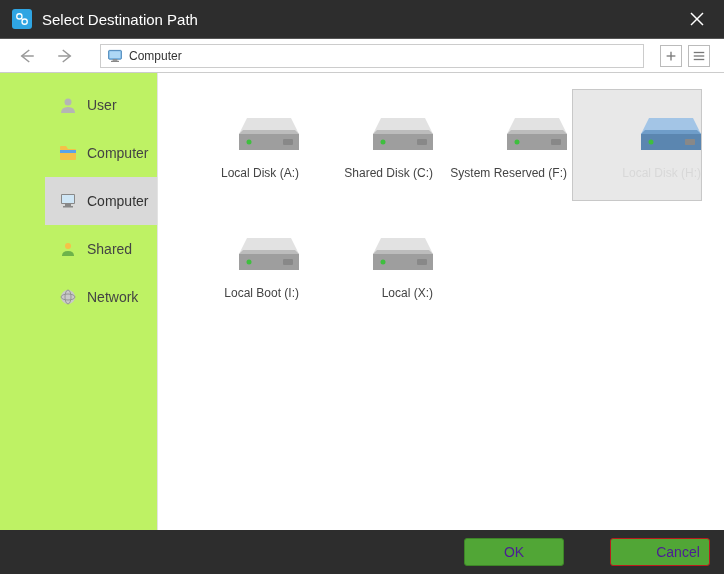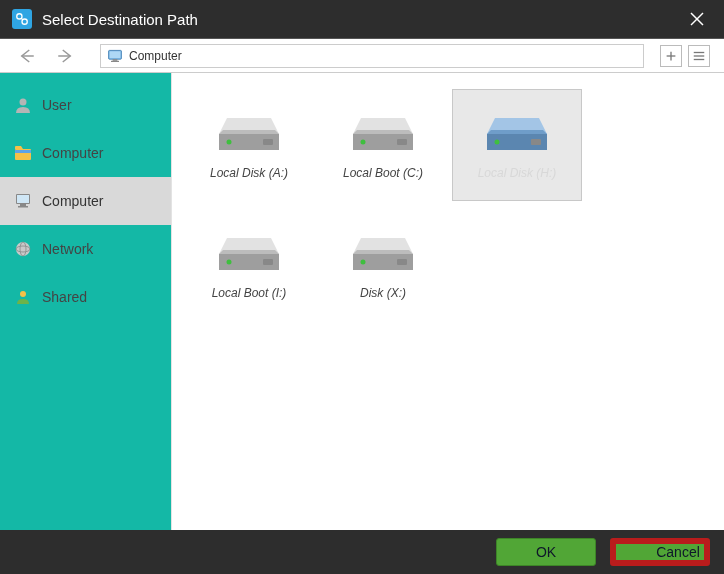--- a/index.html
+++ b/index.html
@@ -17,39 +17,39 @@
   .nav-arrow { width: 26px; height: 26px; display: flex; align-items: center; justify-content: center; color: #888; margin-right: 12px; cursor: pointer; }
   .nav-arrow svg { width: 18px; height: 18px; }
   .breadcrumb-box { flex: 1; height: 24px; border: 1px solid #ccc; margin-left: 10px; margin-right: 10px; display: flex; align-items: center; padding: 0 6px; }
   .breadcrumb-box .bc-icon { width: 16px; height: 14px; margin-right: 6px; }
   .breadcrumb-box .bc-text { font-size: 12px; color: #333; }
   .tb-icon { width: 22px; height: 22px; border: 1px solid #bbb; display: flex; align-items: center; justify-content: center; margin-left: 6px; cursor: pointer; }
   .tb-icon svg { width: 14px; height: 14px; }
 
   
   .main { display: flex; height: 457px; background: #fff; }
-  .sidebar { width: 172px; background: #14b8a6; border-right: 1px solid #e3e3e3; padding-top: 8px; }
+  .sidebar { width: 158px; background: #bef264; border-right: 1px solid #e3e3e3; padding-top: 8px; padding-left: 45px; }
   .sb-item { height: 48px; display: flex; align-items: center; padding-left: 14px; cursor: pointer; }
   .sb-item .sb-label { font-size: 14px; color: #444; margin-left: 10px; }
   .sb-item.selected { background: #d9d9d9; }
   .sb-item.selected .sb-label { color: #333; }
   .sb-icon { width: 18px; height: 18px; display: flex; align-items: center; justify-content: center; }
 
   .content { flex: 1; padding: 14px 10px; display: flex; flex-wrap: wrap; align-content: flex-start; }
-  .drive { width: 130px; height: 112px; margin: 2px 2px 6px 2px; display: flex; flex-direction: column; align-items: center; justify-content: center; cursor: pointer; border: 1px solid transparent; font-style: italic; }
+  .drive { width: 130px; height: 112px; margin: 2px 2px 6px 2px; display: flex; flex-direction: column; align-items: flex-end; justify-content: center; cursor: pointer; border: 1px solid transparent; }
   .drive.selected { background: #e8e8e8; border: 1px solid #c8c8c8; }
   .drive .drive-label { font-size: 12px; color: #444; margin-top: 10px; text-align: center; }
   .drive.selected .drive-label { color: #d8d8d8; }
   .drive-icon { width: 60px; height: 46px; }
 
   
   .footer { height: 44px; background: #2d2d2d; display: flex; align-items: center; justify-content: flex-end; padding-right: 14px; gap: 14px; }
-  .btn { width: 100px; height: 28px; border-radius: 3px; display: flex; align-items: center; justify-content: center; font-size: 14px; color: #0f172a; cursor: pointer; }
+  .btn { width: 100px; height: 28px; border-radius: 3px; display: flex; align-items: center; justify-content: center; font-size: 14px; color: #4c1d95; cursor: pointer; margin-left: 32px; }
   .btn.ok { background: #51a636; border: 1px solid #3d8527; }
-  .btn.cancel { background: #51a636; border: 6px solid #b91c1c; padding-left: 36px; }
+  .btn.cancel { background: #51a636; border: 1px solid #b91c1c; padding-left: 36px; }
 </style>
 </head>
 <body>
 
 <div class="titlebar">
   <div class="app-icon">
     <svg viewBox="0 0 16 16">
         <circle cx="5" cy="5" r="3" fill="none" stroke="#fff" stroke-width="1.5"></circle>
         <circle cx="11" cy="11" r="3" fill="none" stroke="#fff" stroke-width="1.5"></circle>
         <line x1="7" y1="7" x2="9" y2="9" stroke="#fff" stroke-width="1.5"></line>
@@ -129,36 +129,36 @@
             <rect x="3" y="3" width="12" height="8" fill="#cfe6f5"></rect>
             <rect x="6" y="12" width="6" height="2" fill="#888"></rect>
             <rect x="4" y="14" width="10" height="1.5" fill="#888"></rect>
           </svg>
       </span>
       <span class="sb-label">Computer</span>
     </div>
     <div class="sb-item">
       <span class="sb-icon">
         <svg viewBox="0 0 18 18">
+            <circle cx="9" cy="6" r="3" fill="#f5c148"></circle>
+            <path d="M3 16 Q3 11 9 11 Q15 11 15 16 Z" fill="#6db34a"></path>
+          </svg>
+      </span>
+      <span class="sb-label">Shared</span>
+    </div>
+    <div class="sb-item">
+      <span class="sb-icon">
+        <svg viewBox="0 0 18 18">
             <circle cx="9" cy="9" r="7" fill="#c9c9c9"></circle>
             <ellipse cx="9" cy="9" rx="7" ry="3" fill="none" stroke="#888" stroke-width="0.8"></ellipse>
             <ellipse cx="9" cy="9" rx="3" ry="7" fill="none" stroke="#888" stroke-width="0.8"></ellipse>
           </svg>
       </span>
       <span class="sb-label">Network</span>
     </div>
-    <div class="sb-item">
-      <span class="sb-icon">
-        <svg viewBox="0 0 18 18">
-            <circle cx="9" cy="6" r="3" fill="#f5c148"></circle>
-            <path d="M3 16 Q3 11 9 11 Q15 11 15 16 Z" fill="#6db34a"></path>
-          </svg>
-      </span>
-      <span class="sb-label">Shared</span>
-    </div>
   </div>
 
   <div class="content" id="drive-content">
 
   <div class="drive">
         <svg class="drive-icon" viewBox="0 0 60 46">
     <polygon points="8,8 52,8 60,24 0,24" fill="#e2e2e2"></polygon>
     <rect x="0" y="24" width="60" height="16" fill="#9e9e9e"></rect>
     <polygon points="0,24 60,24 56,20 4,20" fill="#bcbcbc"></polygon>
     <circle cx="10" cy="32" r="2.5" fill="#3fbf3f"></circle>
@@ -167,21 +167,31 @@
         <div class="drive-label">Local Disk (A:)</div>
       </div>
       <div class="drive">
         <svg class="drive-icon" viewBox="0 0 60 46">
     <polygon points="8,8 52,8 60,24 0,24" fill="#e2e2e2"></polygon>
     <rect x="0" y="24" width="60" height="16" fill="#9e9e9e"></rect>
     <polygon points="0,24 60,24 56,20 4,20" fill="#bcbcbc"></polygon>
     <circle cx="10" cy="32" r="2.5" fill="#3fbf3f"></circle>
     <rect x="44" y="29" width="10" height="6" rx="1" fill="#888"></rect>
   </svg>
-        <div class="drive-label">Local Boot (C:)</div>
+        <div class="drive-label">Shared Disk (C:)</div>
+      </div>
+      <div class="drive">
+        <svg class="drive-icon" viewBox="0 0 60 46">
+    <polygon points="8,8 52,8 60,24 0,24" fill="#e2e2e2"></polygon>
+    <rect x="0" y="24" width="60" height="16" fill="#9e9e9e"></rect>
+    <polygon points="0,24 60,24 56,20 4,20" fill="#bcbcbc"></polygon>
+    <circle cx="10" cy="32" r="2.5" fill="#3fbf3f"></circle>
+    <rect x="44" y="29" width="10" height="6" rx="1" fill="#888"></rect>
+  </svg>
+        <div class="drive-label">System Reserved (F:)</div>
       </div>
       <div class="drive selected">
         <svg class="drive-icon" viewBox="0 0 60 46">
     <polygon points="8,8 52,8 60,24 0,24" fill="#a3c5e6"></polygon>
     <rect x="0" y="24" width="60" height="16" fill="#5b86b0"></rect>
     <polygon points="0,24 60,24 56,20 4,20" fill="#6f9dc9"></polygon>
     <circle cx="10" cy="32" r="2.5" fill="#3fbf3f"></circle>
     <rect x="44" y="29" width="10" height="6" rx="1" fill="#888"></rect>
   </svg>
         <div class="drive-label">Local Disk (H:)</div>
@@ -197,21 +207,21 @@
         <div class="drive-label">Local Boot (I:)</div>
       </div>
       <div class="drive">
         <svg class="drive-icon" viewBox="0 0 60 46">
     <polygon points="8,8 52,8 60,24 0,24" fill="#e2e2e2"></polygon>
     <rect x="0" y="24" width="60" height="16" fill="#9e9e9e"></rect>
     <polygon points="0,24 60,24 56,20 4,20" fill="#bcbcbc"></polygon>
     <circle cx="10" cy="32" r="2.5" fill="#3fbf3f"></circle>
     <rect x="44" y="29" width="10" height="6" rx="1" fill="#888"></rect>
   </svg>
-        <div class="drive-label">Disk (X:)</div>
+        <div class="drive-label">Local (X:)</div>
       </div>
     </div>
 </div>
 
 <div class="footer">
   <div class="btn ok">OK</div>
   <div class="btn cancel">Cancel</div>
 </div>
 
 </body></html>

